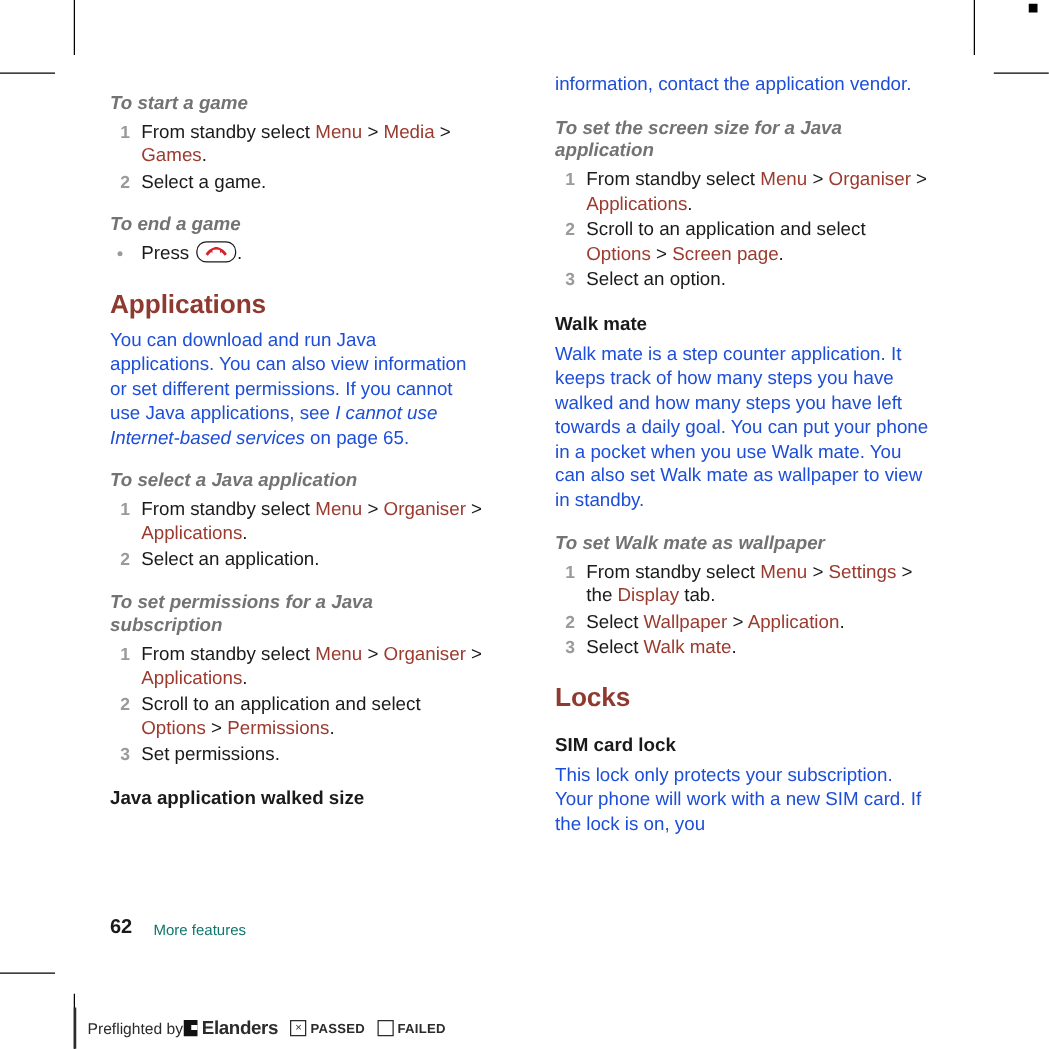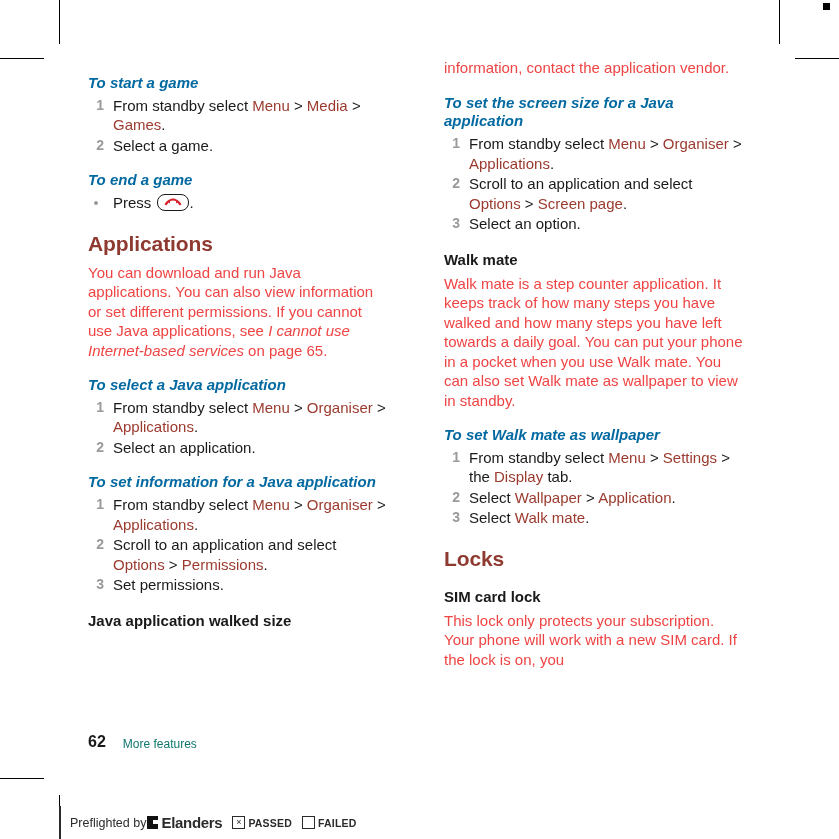--- a/index.html
+++ b/index.html
@@ -63,32 +63,32 @@
     letter-spacing: -0.1px;
   }
   .h2 {
     color: #1a1a1a;
     font-size: 15px;
     font-weight: bold;
     line-height: 1.2;
     margin: 17px 0 5px 0;
   }
   .proc-title {
-    color: #0369a1;
+    color: #737373;
     font-size: 15px;
     font-weight: bold;
     font-style: italic;
     line-height: 1.25;
     margin: 16px 0 3px 0;
   }
   p.body {
     font-size: 15px;
     line-height: 1.3;
     margin: 0 0 0 0;
-    color: #ef4444;
+    color: #1d4ed8;
   }
   .accent { color: #9b3a2e; }
   .ital { font-style: italic; }
 
   
   ol.steps, ul.steps {
     list-style: none;
     margin: 0;
     padding: 0;
   }
@@ -249,21 +249,21 @@
         <li>
           <span class="num">1</span>
           <span><span>From standby select </span><span class="accent">Menu</span><span> &gt; </span><span class="accent">Organiser</span><span> &gt; </span><span class="accent">Applications</span><span>.</span></span>
         </li>
         <li>
           <span class="num">2</span>
           <span><span>Select an application.</span></span>
         </li>
       </ol>
 
-      <div class="proc-title">To set information for a Java application</div>
+      <div class="proc-title">To set permissions for a Java subscription</div>
       <ol class="steps">
         <li>
           <span class="num">1</span>
           <span><span>From standby select </span><span class="accent">Menu</span><span> &gt; </span><span class="accent">Organiser</span><span> &gt; </span><span class="accent">Applications</span><span>.</span></span>
         </li>
         <li>
           <span class="num">2</span>
           <span><span>Scroll to an application and select </span><span class="accent">Options</span><span> &gt; </span><span class="accent">Permissions</span><span>.</span></span>
         </li>
         <li>

